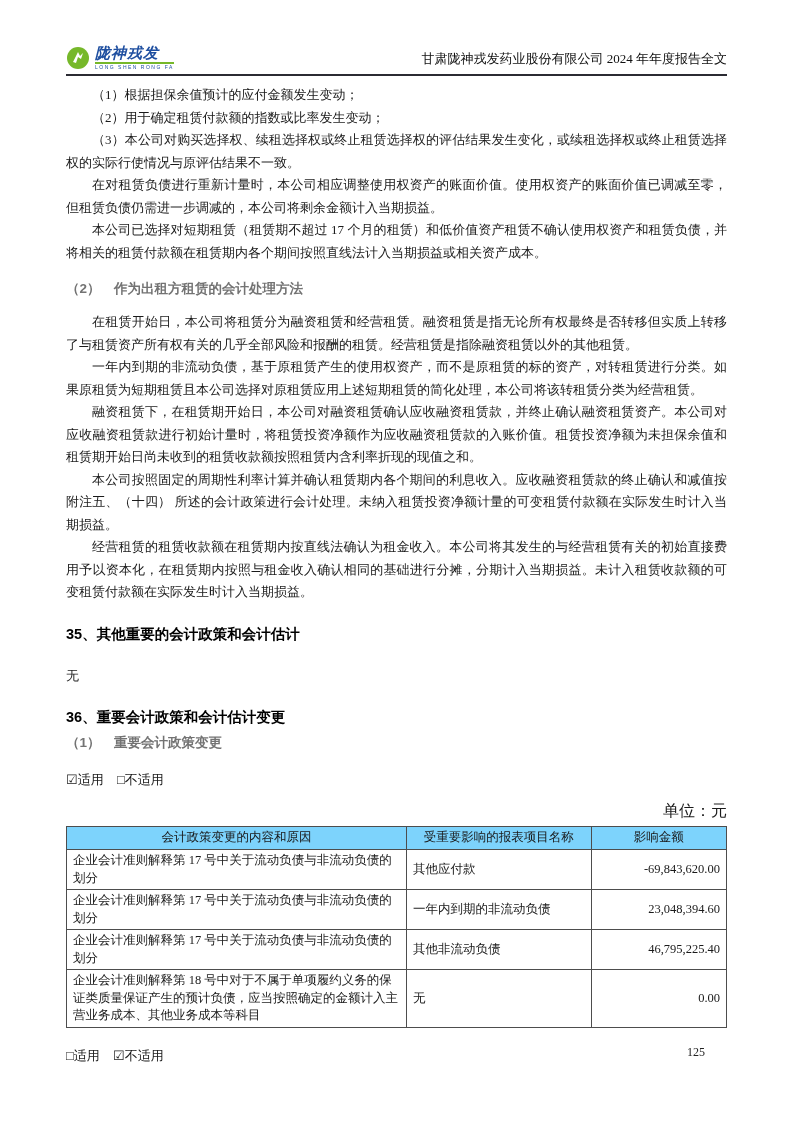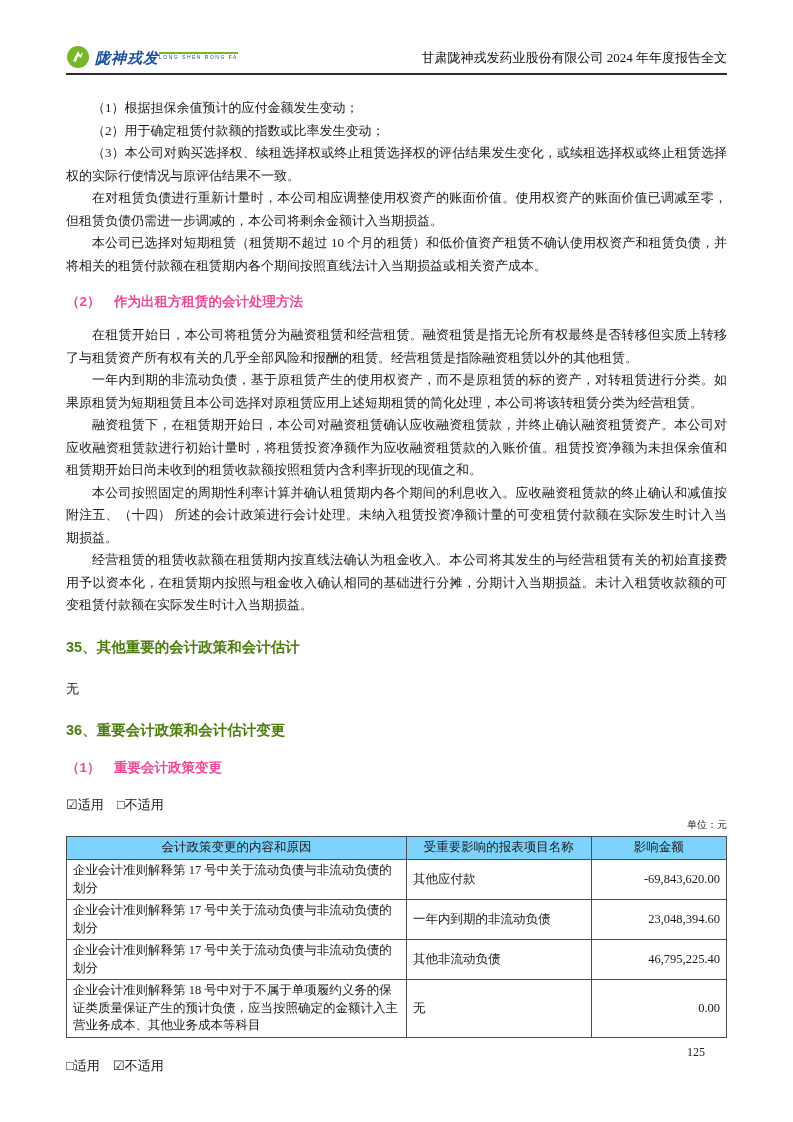--- a/index.html
+++ b/index.html
@@ -22,21 +22,21 @@
   }
   .hdr-row {
     display: flex;
     align-items: flex-end;
     justify-content: space-between;
     padding-bottom: 4px;
     border-bottom: 2px solid #2b2b33;
   }
   .logo { display: flex; align-items: center; gap: 5px; }
   .logo-mark { width: 24px; height: 24px; flex: 0 0 auto; }
-  .logo-text { display: flex; flex-direction: row; line-height: 1; }
+  .logo-text { display: flex; flex-direction: column; line-height: 1; }
   .logo-brand {
     font-family: "Liberation Sans", "DejaVu Sans", sans-serif;
     font-weight: bold;
     font-style: italic;
     font-size: 15px;
     color: #1f4fa0;
     letter-spacing: 1px;
   }
   .logo-sub {
     font-family: "Liberation Sans", "DejaVu Sans", sans-serif;
@@ -44,48 +44,48 @@
     letter-spacing: 1.5px;
     color: #1f4fa0;
     border-top: 2px solid #76b82a;
     margin-top: 2px;
     padding-top: 1px;
   }
   .hdr-title { font-size: 13px; color: #111; padding-bottom: 2px; }
   
   .content {
     position: absolute;
-    top: 97px; left: 66px; right: 66px;
+    top: 84px; left: 66px; right: 66px;
   }
   .para {
     font-size: 13px;
     line-height: 22.5px;
     text-align: justify;
     text-indent: 2em;
   }
   .h-sub {
     font-size: 13.5px;
     font-weight: bold;
     margin-top: 16px;
     margin-bottom: 13px;
     font-family: "Liberation Sans", "DejaVu Sans", sans-serif;
-    color: #ec4899;
+    color: #737373;
   }
   .h-num {
     font-size: 14.5px;
     font-weight: bold;
     margin-top: 21px;
     margin-bottom: 0;
     font-family: "Liberation Sans", "DejaVu Sans", sans-serif;
-    color: #4d7c0f;
+    color: #000000;
   }
   .plain-line { font-size: 13px; line-height: 22.5px; margin-top: 21px; }
   .checkline { font-size: 13px; margin-top: 19px; }
   .checkline .cb { margin-right: 10px; }
-  .unit-line { font-size: 10px; text-align: right; margin-top: 4px; margin-bottom: 4px; }
+  .unit-line { font-size: 16px; text-align: right; margin-top: 12px; margin-bottom: 4px; }
   
   table.policy {
     width: 100%;
     border-collapse: collapse;
     table-layout: fixed;
     font-size: 12.5px;
   }
   table.policy th, table.policy td {
     border: 1px solid #4d4d4d;
     padding: 2px 6px;
@@ -135,36 +135,36 @@
       <div class="hdr-title">甘肃陇神戎发药业股份有限公司 2024 年年度报告全文</div>
     </div>
   </div>
 
   <div class="content">
 
     <p class="para">（1）根据担保余值预计的应付金额发生变动；</p>
     <p class="para">（2）用于确定租赁付款额的指数或比率发生变动；</p>
     <p class="para">（3）本公司对购买选择权、续租选择权或终止租赁选择权的评估结果发生变化，或续租选择权或终止租赁选择权的实际行使情况与原评估结果不一致。</p>
     <p class="para">在对租赁负债进行重新计量时，本公司相应调整使用权资产的账面价值。使用权资产的账面价值已调减至零，但租赁负债仍需进一步调减的，本公司将剩余金额计入当期损益。</p>
-    <p class="para">本公司已选择对短期租赁（租赁期不超过 10 个月的租赁）和低价值资产租赁不确认使用权资产和租赁负债，并将相关的租赁付款额在租赁期内各个期间按照直线法计入当期损益或相关资产成本。</p>
+    <p class="para">本公司已选择对短期租赁（租赁期不超过 17 个月的租赁）和低价值资产租赁不确认使用权资产和租赁负债，并将相关的租赁付款额在租赁期内各个期间按照直线法计入当期损益或相关资产成本。</p>
 
     <h3 class="h-sub">（2）　作为出租方租赁的会计处理方法</h3>
 
     <p class="para">在租赁开始日，本公司将租赁分为融资租赁和经营租赁。融资租赁是指无论所有权最终是否转移但实质上转移了与租赁资产所有权有关的几乎全部风险和报酬的租赁。经营租赁是指除融资租赁以外的其他租赁。</p>
     <p class="para">一年内到期的非流动负债，基于原租赁产生的使用权资产，而不是原租赁的标的资产，对转租赁进行分类。如果原租赁为短期租赁且本公司选择对原租赁应用上述短期租赁的简化处理，本公司将该转租赁分类为经营租赁。</p>
     <p class="para">融资租赁下，在租赁期开始日，本公司对融资租赁确认应收融资租赁款，并终止确认融资租赁资产。本公司对应收融资租赁款进行初始计量时，将租赁投资净额作为应收融资租赁款的入账价值。租赁投资净额为未担保余值和租赁期开始日尚未收到的租赁收款额按照租赁内含利率折现的现值之和。</p>
     <p class="para">本公司按照固定的周期性利率计算并确认租赁期内各个期间的利息收入。应收融资租赁款的终止确认和减值按附注五、（十四） 所述的会计政策进行会计处理。未纳入租赁投资净额计量的可变租赁付款额在实际发生时计入当期损益。</p>
     <p class="para">经营租赁的租赁收款额在租赁期内按直线法确认为租金收入。本公司将其发生的与经营租赁有关的初始直接费用予以资本化，在租赁期内按照与租金收入确认相同的基础进行分摊，分期计入当期损益。未计入租赁收款额的可变租赁付款额在实际发生时计入当期损益。</p>
 
     <h2 class="h-num">35、其他重要的会计政策和会计估计</h2>
     <p class="plain-line">无</p>
 
     <h2 class="h-num">36、重要会计政策和会计估计变更</h2>
 
-    <h3 class="h-sub" style="margin-top:19px;">（1）　重要会计政策变更</h3>
+    <h3 class="h-sub" style="margin-top:7px;">（1）　重要会计政策变更</h3>
 
     <p class="checkline">
       <span class="cb">☑适用</span>
       <span class="cb">□不适用</span>
     </p>
 
     <p class="unit-line">单位：元</p>
 
     <table class="policy">
       <colgroup>

